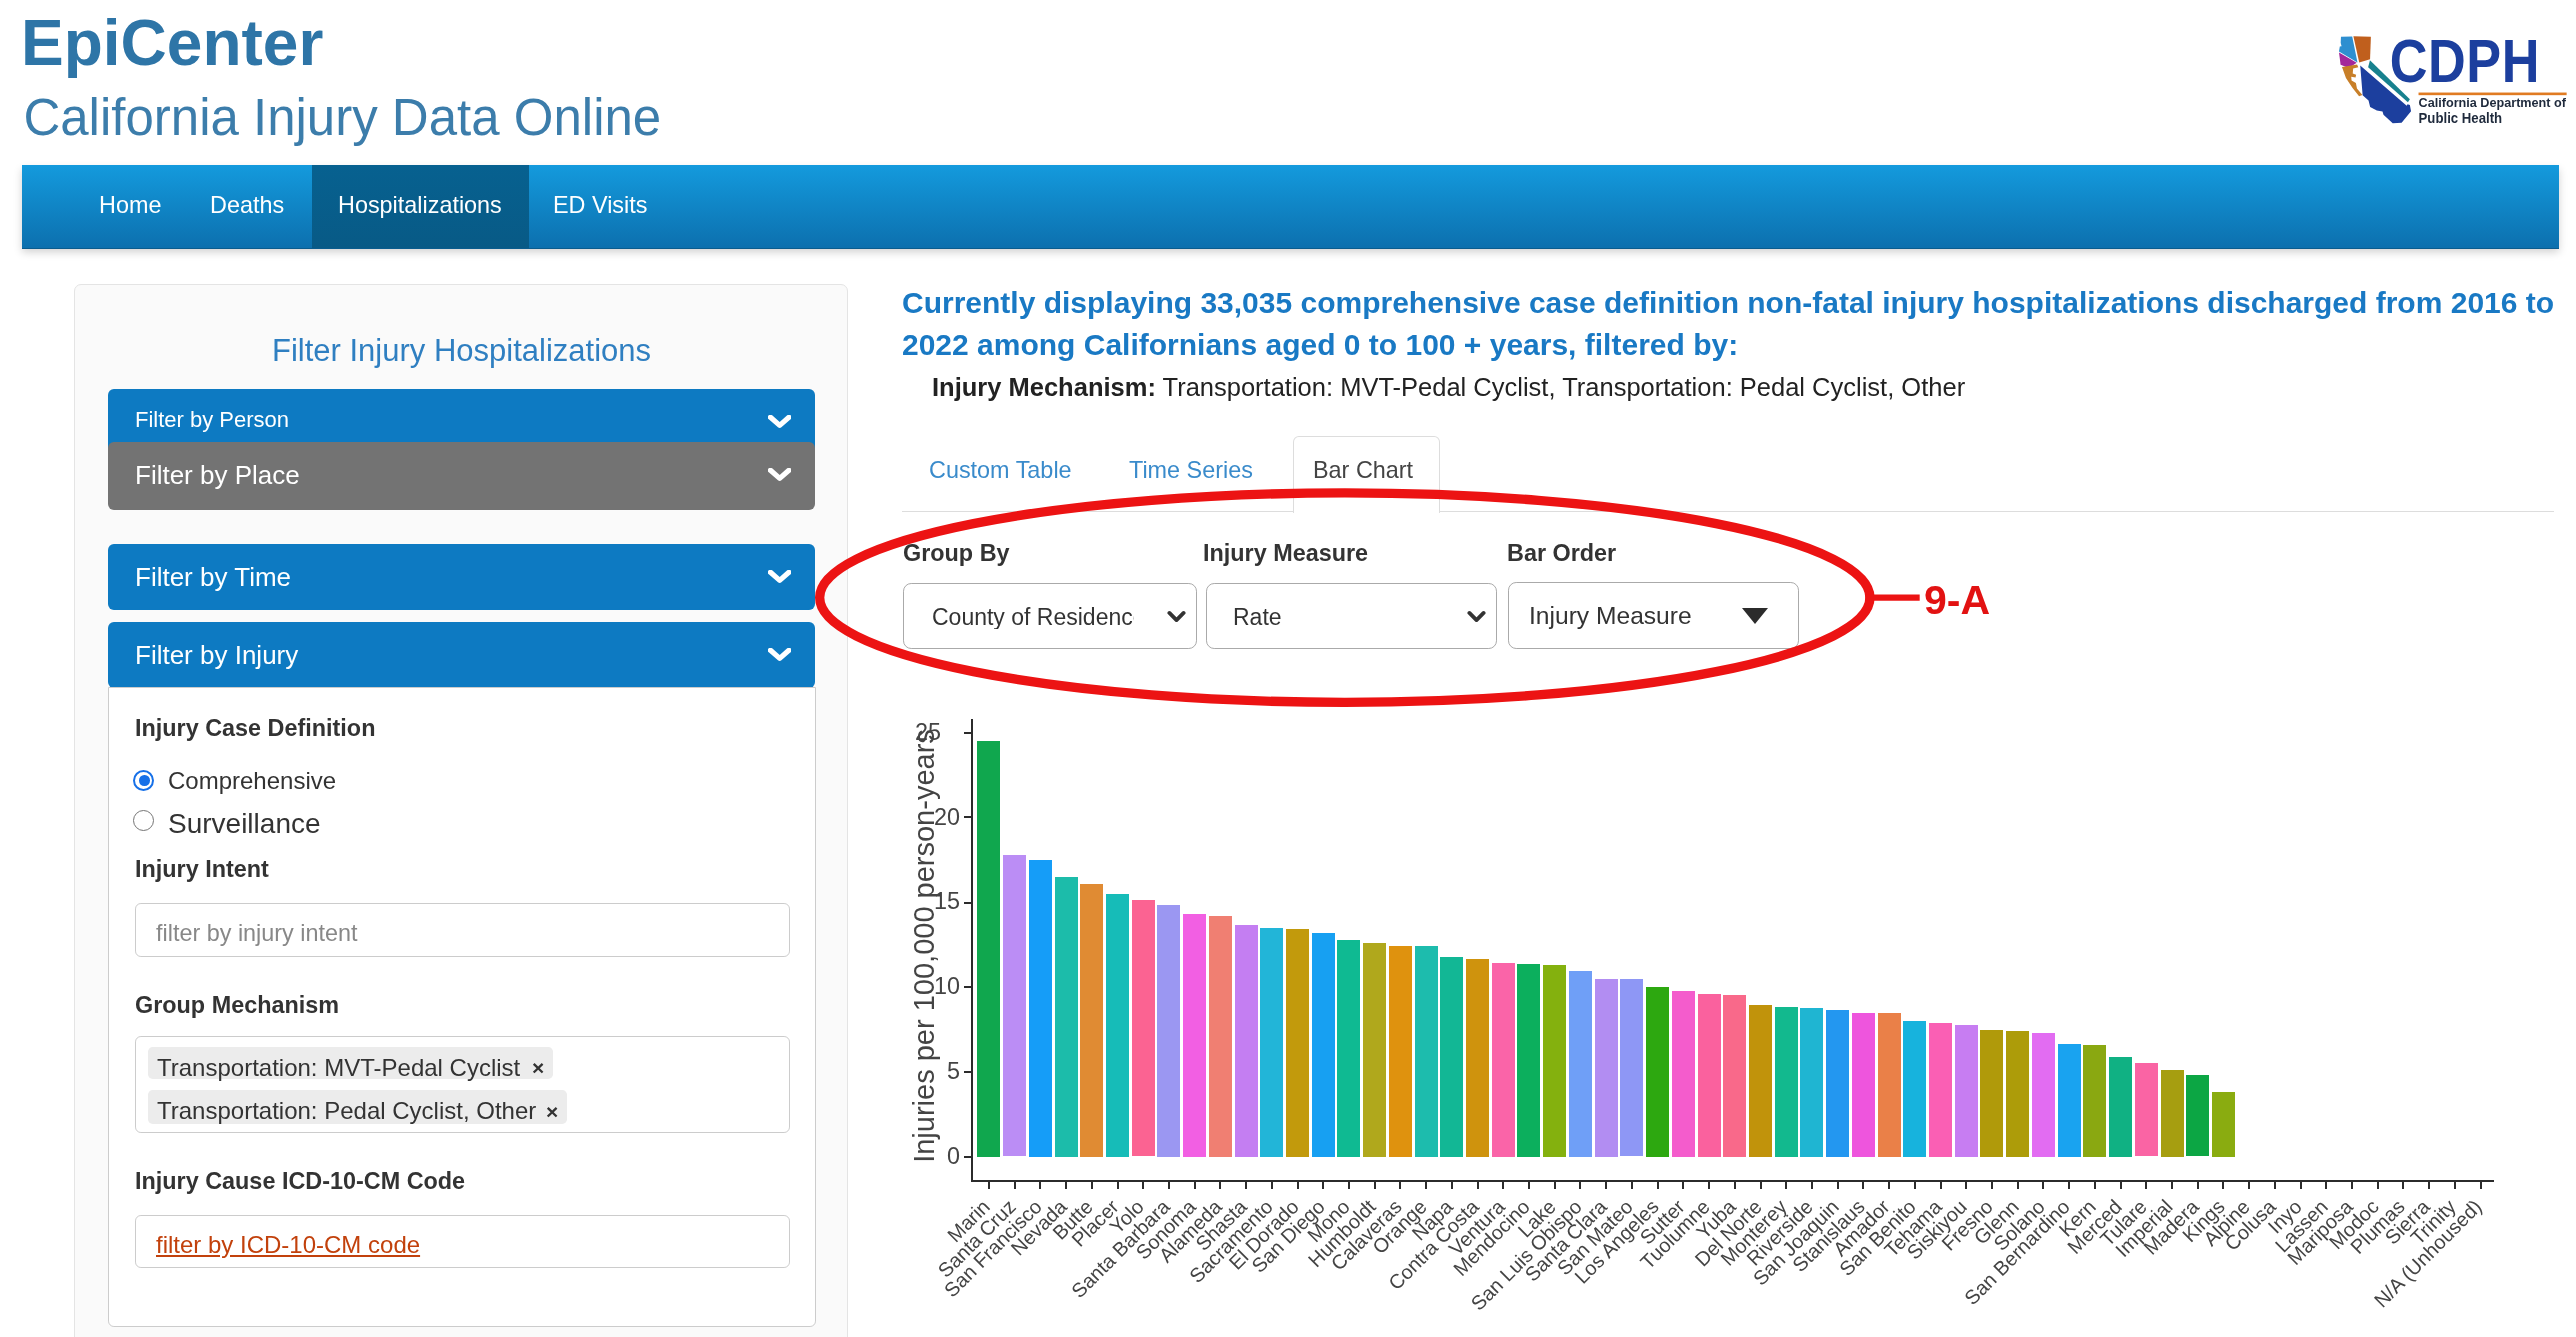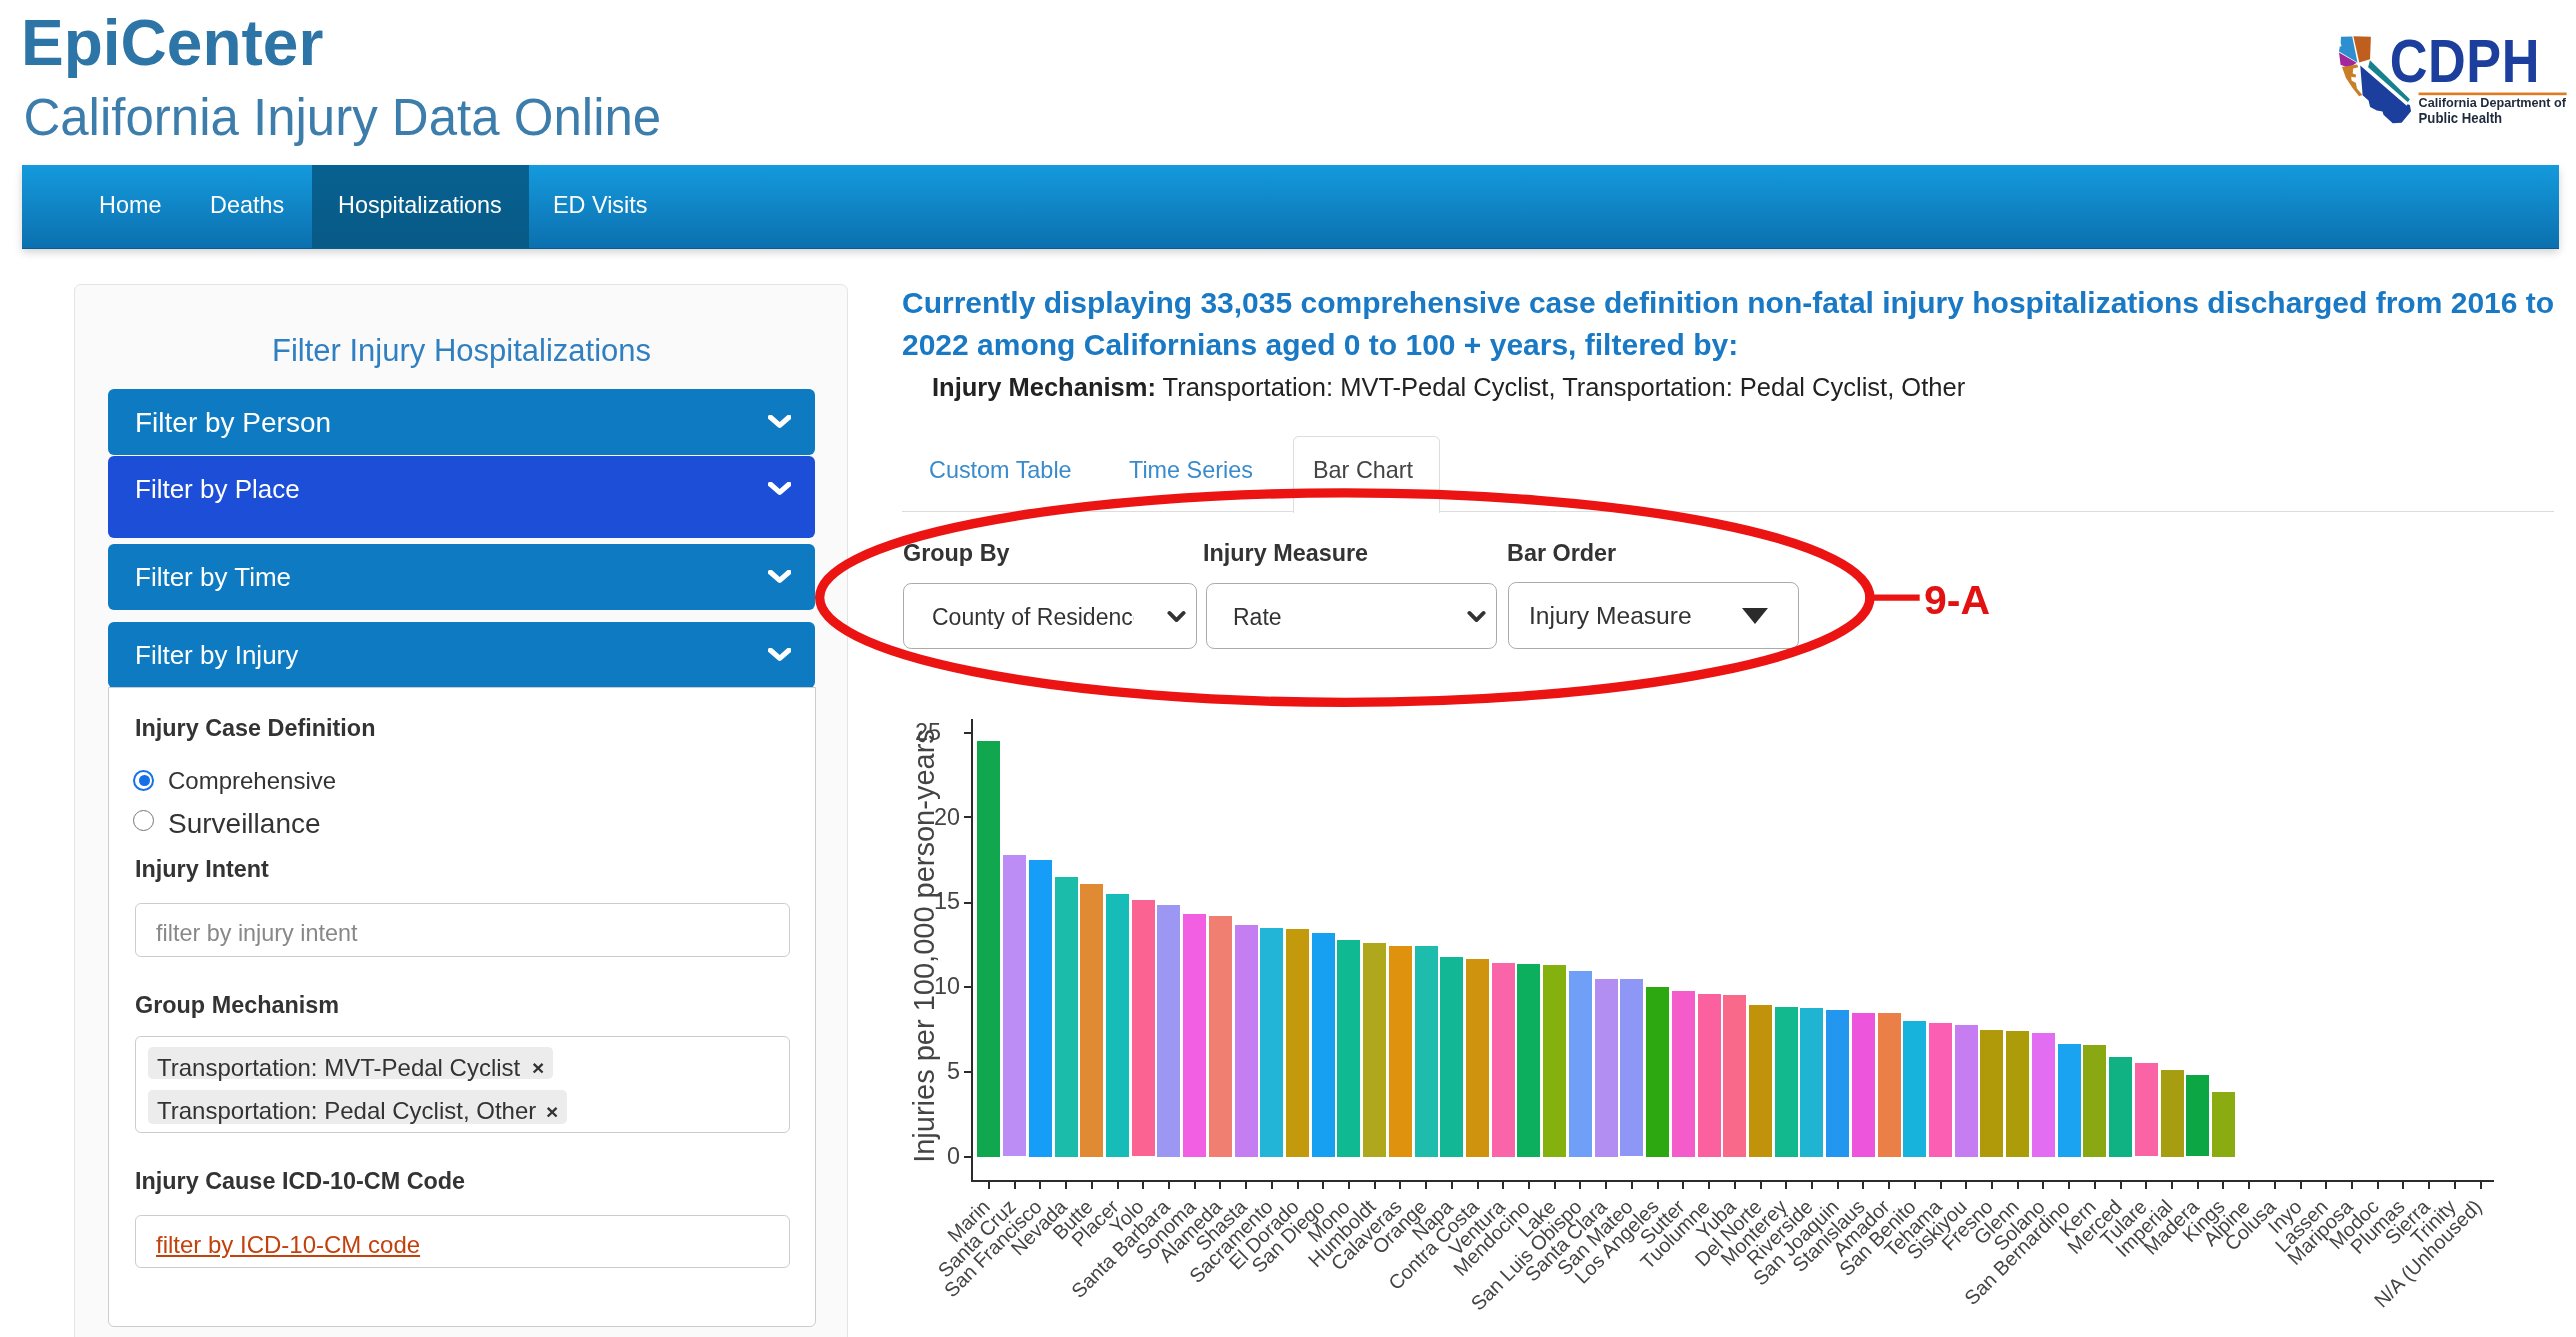--- a/index.html
+++ b/index.html
@@ -35,27 +35,27 @@
  background:linear-gradient(180deg,#076190 0%,#085a86 100%);"></div>
 <div class="abs" style="left:99px;top:194px;font-size:23.4px;line-height:1;color:#fff;">Home</div>
 <div class="abs" style="left:210px;top:194px;font-size:23.4px;line-height:1;color:#fff;">Deaths</div>
 <div class="abs" style="left:338px;top:194px;font-size:23.4px;line-height:1;color:#fff;">Hospitalizations</div>
 <div class="abs" style="left:553px;top:194px;font-size:23.4px;line-height:1;color:#fff;">ED Visits</div>
 <div class="abs" style="left:74px;top:284px;width:772px;height:1112px;
  background:#fafafa;border:1.2px solid #e4e4e4;border-radius:7px;"></div>
 <div class="abs" style="left:74px;top:335px;width:775px;text-align:center;font-size:31px;line-height:1;color:#2f7fc1;">Filter Injury Hospitalizations</div>
 <div class="abs" style="left:108px;top:389px;width:707px;height:66px;
  background:#0d7ac2;border-radius:5.9px;">
- <div style="position:absolute;left:27px;top:20px;font-size:28px;line-height:1;color:#fff;">Filter by Person</div>
+ <div style="position:absolute;left:27px;top:20px;font-size:22px;line-height:1;color:#fff;">Filter by Person</div>
     <svg width="23.4" height="15" viewBox="0 0 40 26" style="position:absolute;right:24px;top:26px;">
 <path d="M4,4 L20,18 L36,4" stroke="#fff" stroke-width="9" fill="none" stroke-linecap="round" stroke-linejoin="round"></path>
     </svg>
   </div>
-<div class="abs" style="left:108px;top:456px;width:707px;height:82px;
- background:#1d4ed8;border-radius:5.9px;">
+<div class="abs" style="left:108px;top:442px;width:707px;height:68px;
+ background:#737373;border-radius:5.9px;">
  <div style="position:absolute;left:27px;top:20px;font-size:26px;line-height:1;color:#fff;">Filter by Place</div>
     <svg width="23.4" height="15" viewBox="0 0 40 26" style="position:absolute;right:24px;top:26px;">
 <path d="M4,4 L20,18 L36,4" stroke="#fff" stroke-width="9" fill="none" stroke-linecap="round" stroke-linejoin="round"></path>
     </svg>
   </div>
 <div class="abs" style="left:108px;top:544px;width:707px;height:66px;
  background:#0d7ac2;border-radius:5.9px;">
  <div style="position:absolute;left:27px;top:20px;font-size:26px;line-height:1;color:#fff;">Filter by Time</div>
     <svg width="23.4" height="15" viewBox="0 0 40 26" style="position:absolute;right:24px;top:26px;">
 <path d="M4,4 L20,18 L36,4" stroke="#fff" stroke-width="9" fill="none" stroke-linecap="round" stroke-linejoin="round"></path>

